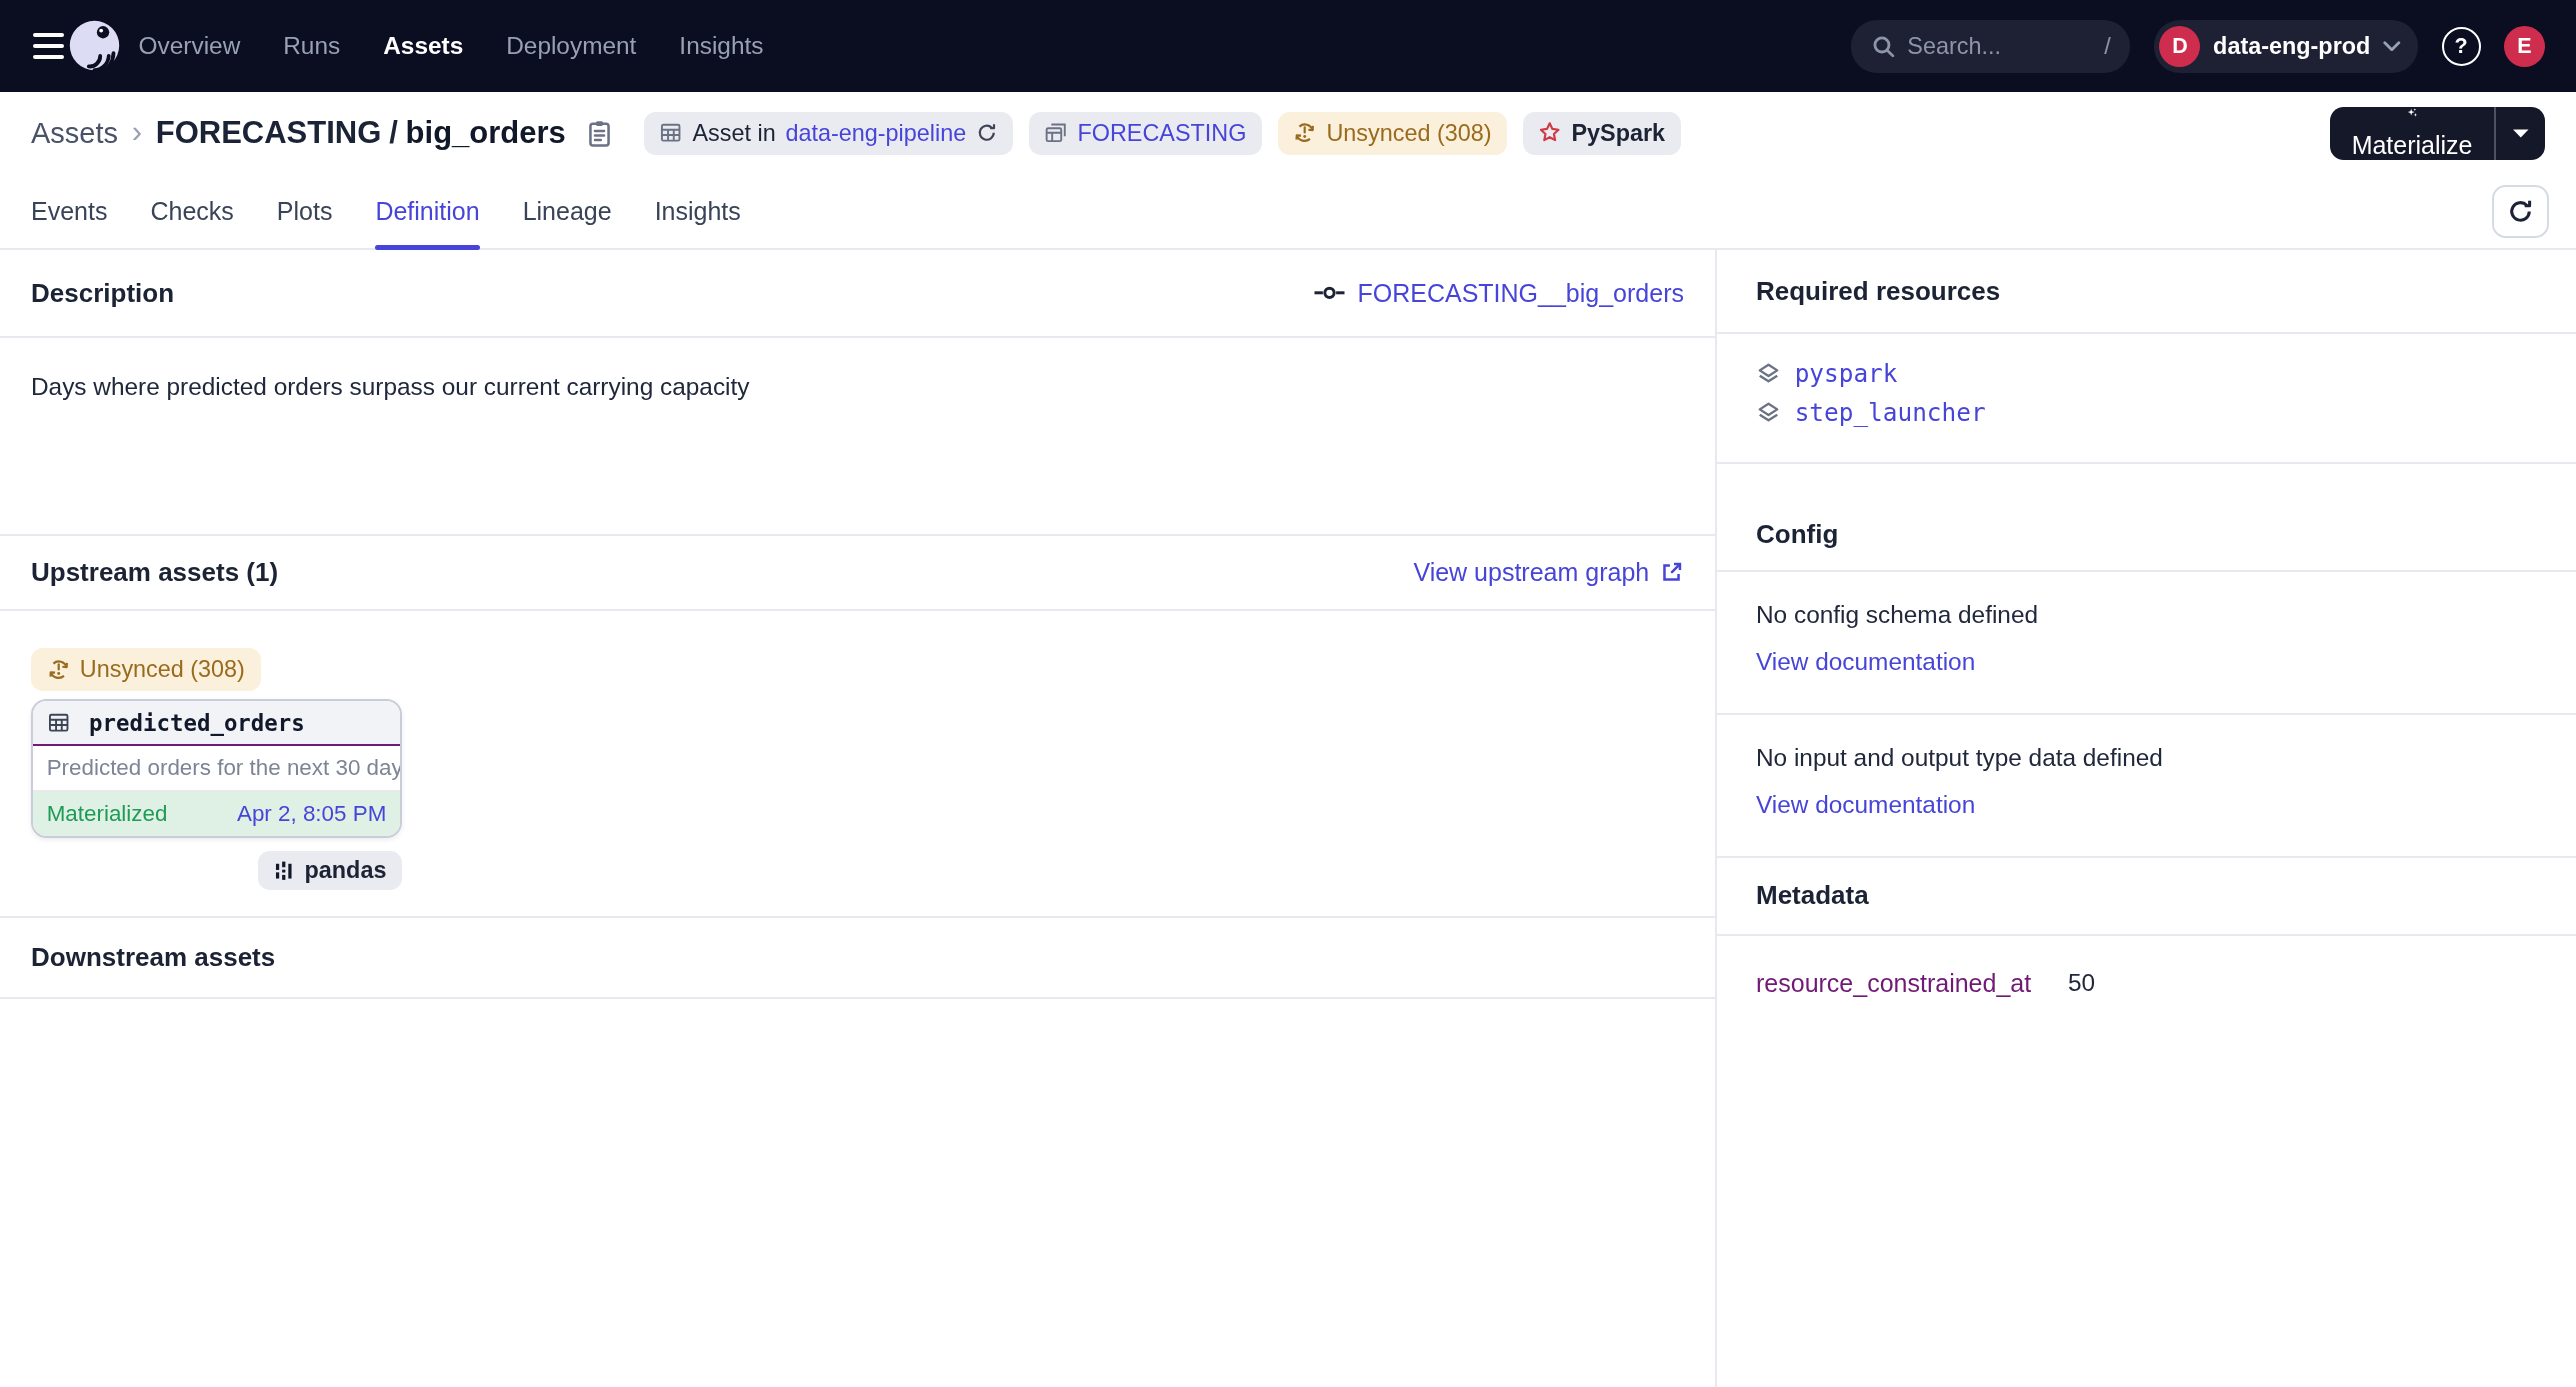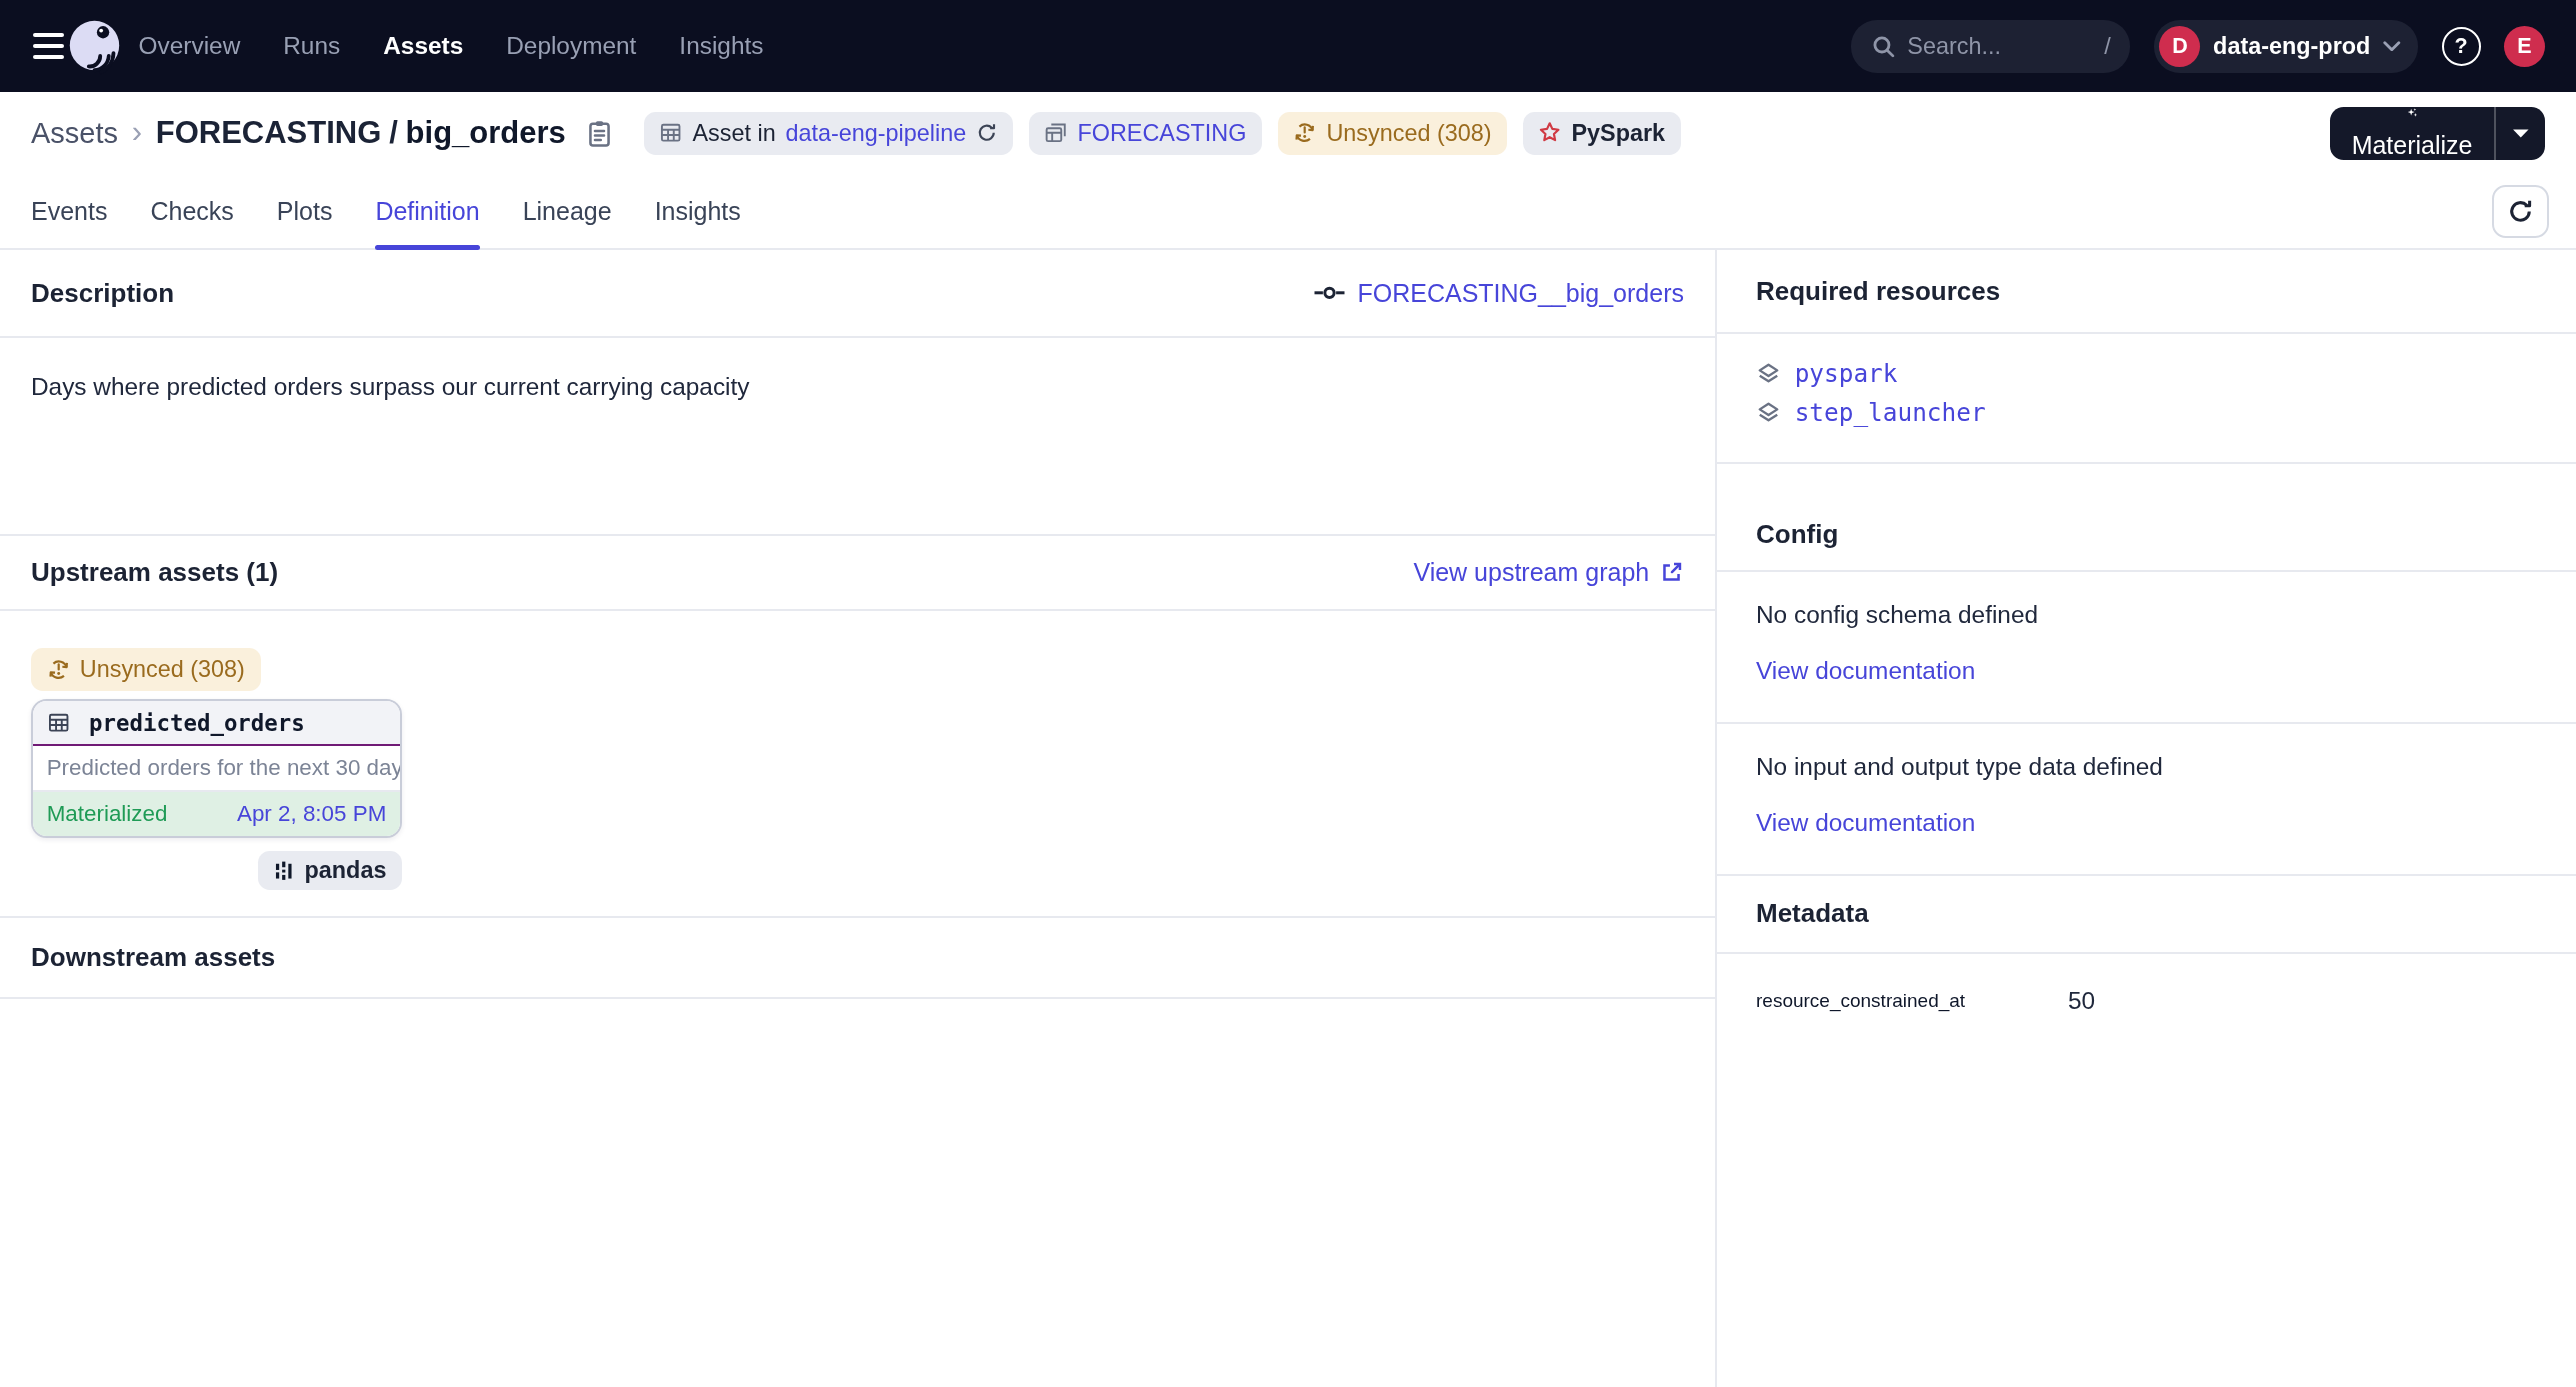--- a/index.html
+++ b/index.html
@@ -144,24 +144,24 @@
 
   .down-head { height:81px !important; }
 
   
   .res-content { padding:25px 39px 35px; border-bottom:2px solid var(--border); display:flex; flex-direction:column; gap:9.8px; }
   .res-row { display:flex; align-items:center; gap:13.7px; cursor:pointer; }
   .res-row .icon-gray { color:#6a7284; display:flex; }
   .res-name { font-family:"DejaVu Sans Mono", monospace; font-size:24.4px; color:var(--accent); }
   .empty-content { padding:29px 39px 37px; border-bottom:2px solid var(--border); }
   .empty-msg { font-size:24.4px; color:#20283c; }
-  .doc-link { display:inline-block; margin-top:28px; font-size:24.4px; color:var(--accent); cursor:pointer; }
+  .doc-link { display:inline-block; margin-top:19px; font-size:24.4px; color:var(--accent); cursor:pointer; }
   .meta-content { padding:33px 39px; }
   .meta-row { display:flex; align-items:center; }
-  .meta-key { width:312px; font-size:19px; color:#0f172a; }
+  .meta-key { width:312px; font-size:25px; color:#701a75; }
   .meta-val { font-size:24.4px; color:#20283c; }
 
   svg { display:block; }
 </style>
 </head>
 <body>
 
 <div class="app">
 
   <div class="topbar">

